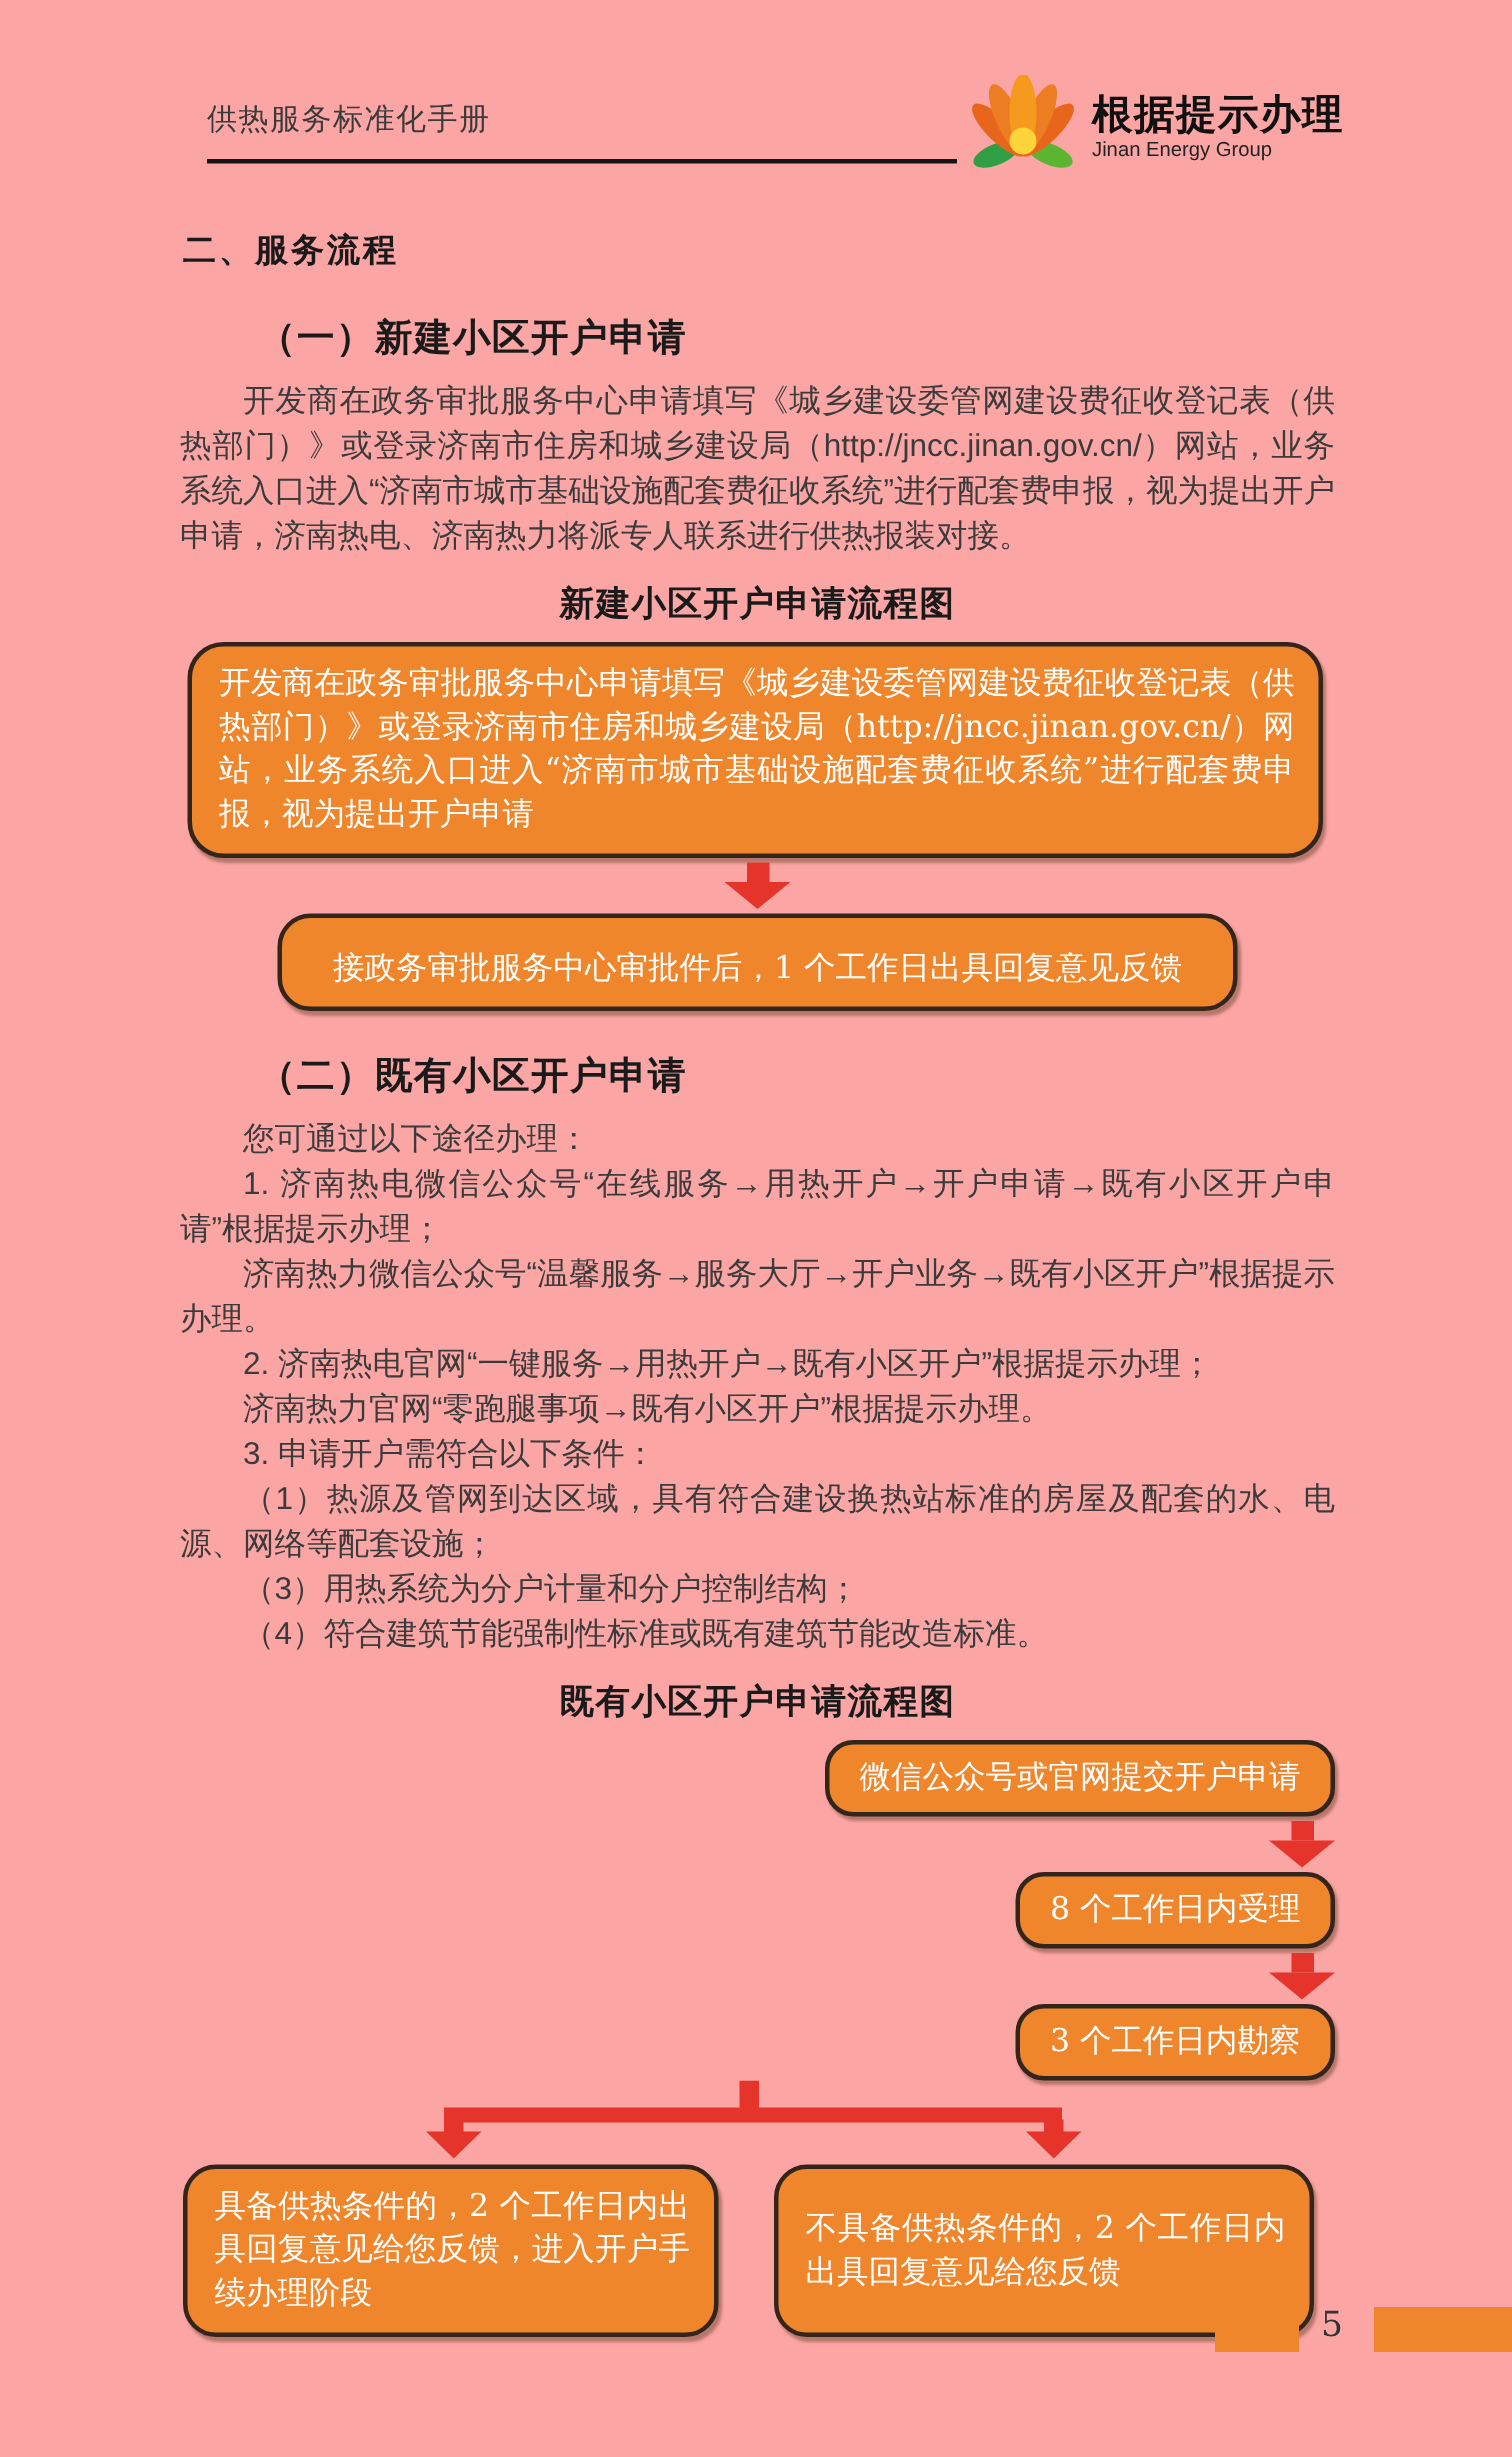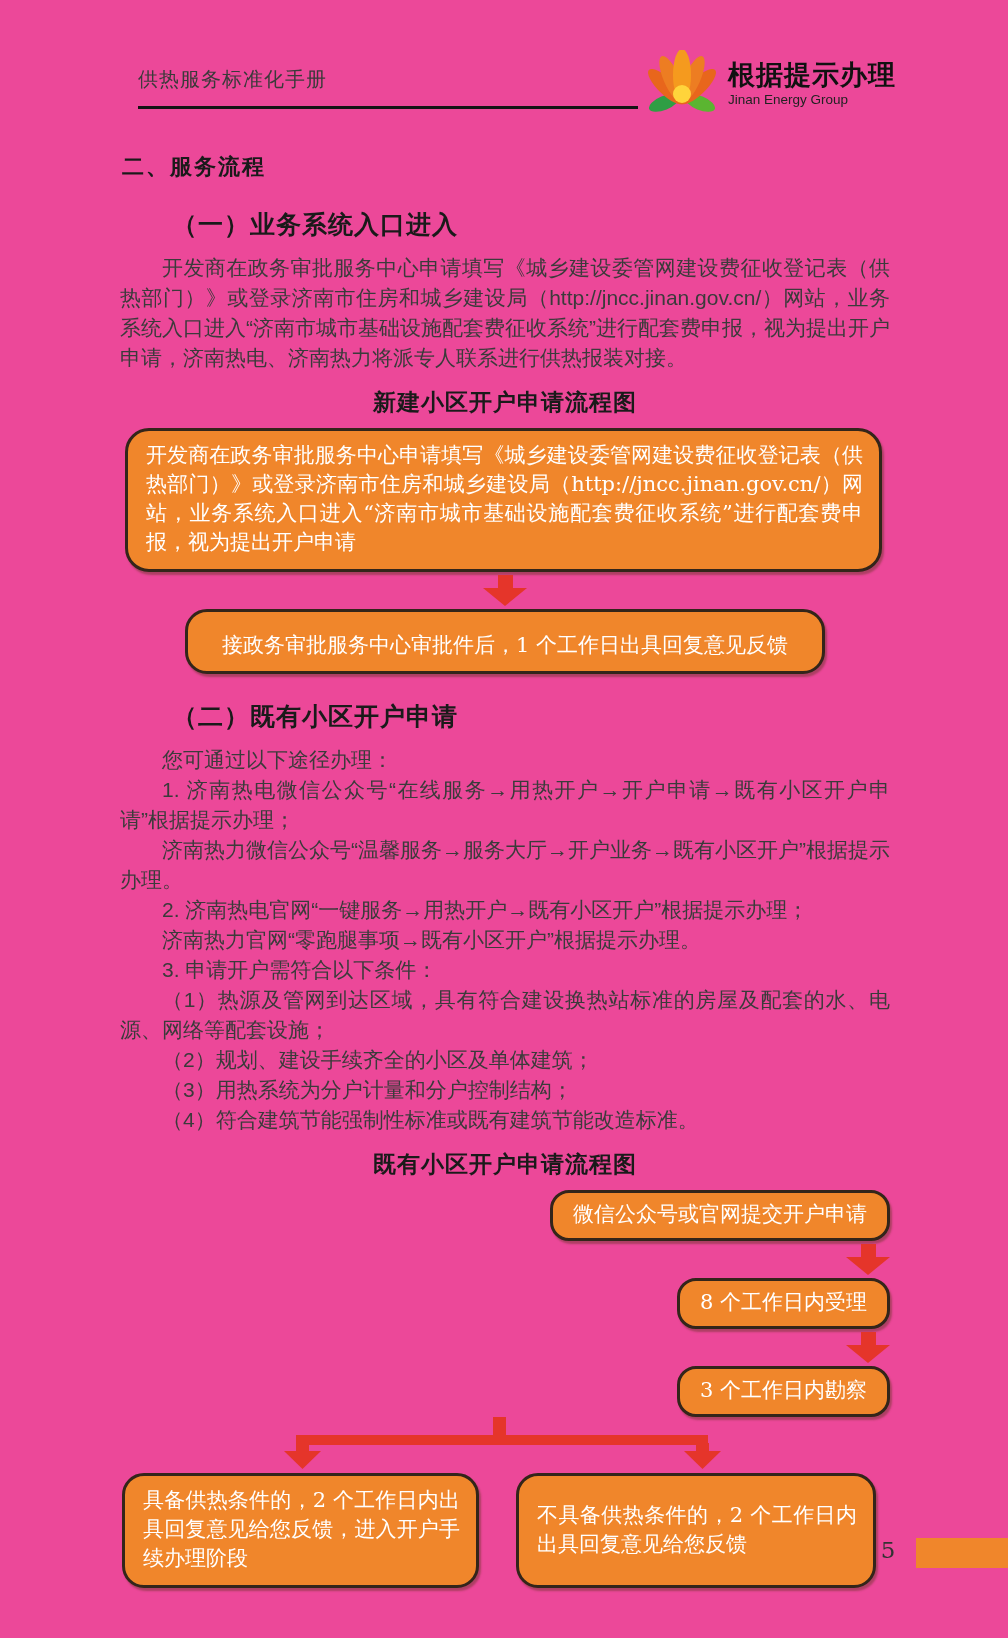--- a/index.html
+++ b/index.html
@@ -8,21 +8,21 @@
     --box-border:#33251A;
     --ink:#1A1A1A;
     --body-ink:#3B3B3B;
   }
   *{box-sizing:border-box;}
   body{margin:0;background:#888;}
   .page{
     position:relative;
     width:1008px;height:1638px;
     margin:0 auto;
-    background:#ec4899;
+    background:#fca5a5;
     overflow:hidden;
     font-family:"Liberation Sans","DejaVu Sans",sans-serif;
     color:var(--body-ink);
   }
   
   .header{position:relative;height:118px;}
   .header-title{
     position:absolute;left:138px;top:66px;
     font-size:20px;letter-spacing:1px;color:#3a3a3a;
   }
@@ -139,21 +139,21 @@
         <div class="brand-cn">根据提示办理</div>
         <div class="brand-en">Jinan Energy Group</div>
       </div>
     </div>
   </div>
 
   <div class="main">
 
     <div class="section-title">二、服务流程</div>
 
-    <div class="subsection">（一）业务系统入口进入</div>
+    <div class="subsection">（一）新建小区开户申请</div>
     <p class="body-p">开发商在政务审批服务中心申请填写《城乡建设委管网建设费征收登记表（供热部门）》或登录济南市住房和城乡建设局（http://jncc.jinan.gov.cn/）网站，业务系统入口进入“济南市城市基础设施配套费征收系统”进行配套费申报，视为提出开户申请，济南热电、济南热力将派专人联系进行供热报装对接。</p>
 
     <div class="flow-title">新建小区开户申请流程图</div>
 
     <div class="obox flow1-step1">开发商在政务审批服务中心申请填写《城乡建设委管网建设费征收登记表（供热部门）》或登录济南市住房和城乡建设局（http://jncc.jinan.gov.cn/）网站，业务系统入口进入“济南市城市基础设施配套费征收系统”进行配套费申报，视为提出开户申请</div>
 
     <div class="v-arrow">
       <div class="stem"></div>
       <div class="head"></div>
     </div>
@@ -162,21 +162,20 @@
 
     <div class="subsection">（二）既有小区开户申请</div>
 
     <p class="body-p">您可通过以下途径办理：</p>
     <p class="body-p">1. 济南热电微信公众号“在线服务→用热开户→开户申请→既有小区开户申请”根据提示办理；</p>
     <p class="body-p">济南热力微信公众号“温馨服务→服务大厅→开户业务→既有小区开户”根据提示办理。</p>
     <p class="body-p">2. 济南热电官网“一键服务→用热开户→既有小区开户”根据提示办理；</p>
     <p class="body-p">济南热力官网“零跑腿事项→既有小区开户”根据提示办理。</p>
     <p class="body-p">3. 申请开户需符合以下条件：</p>
     <p class="body-p">（1）热源及管网到达区域，具有符合建设换热站标准的房屋及配套的水、电源、网络等配套设施；</p>
-    <p class="body-p">（2）规划、建设手续齐全的小区及单体建筑；</p>
     <p class="body-p">（3）用热系统为分户计量和分户控制结构；</p>
     <p class="body-p">（4）符合建筑节能强制性标准或既有建筑节能改造标准。</p>
 
     <div class="flow-title">既有小区开户申请流程图</div>
 
     <div class="fc2">
       <div class="obox fc2-box">微信公众号或官网提交开户申请</div>
       <div class="v-arrow">
         <div class="stem"></div>
         <div class="head"></div>

